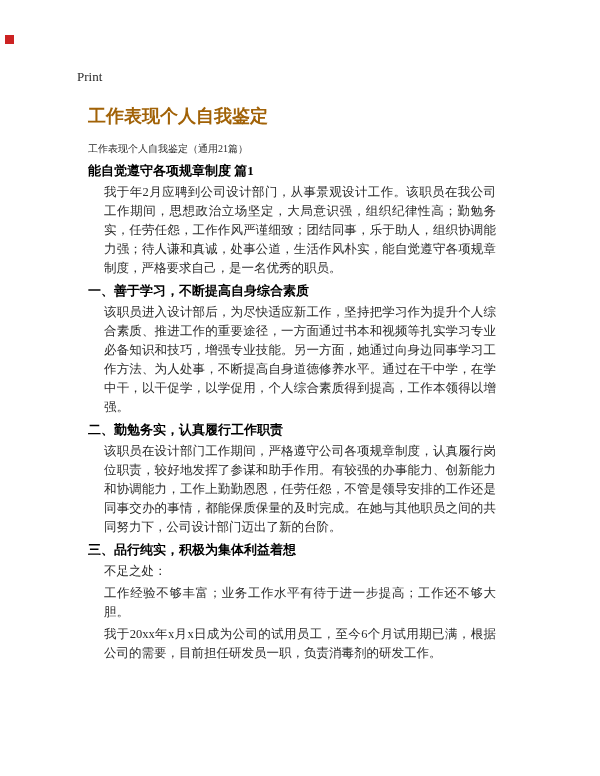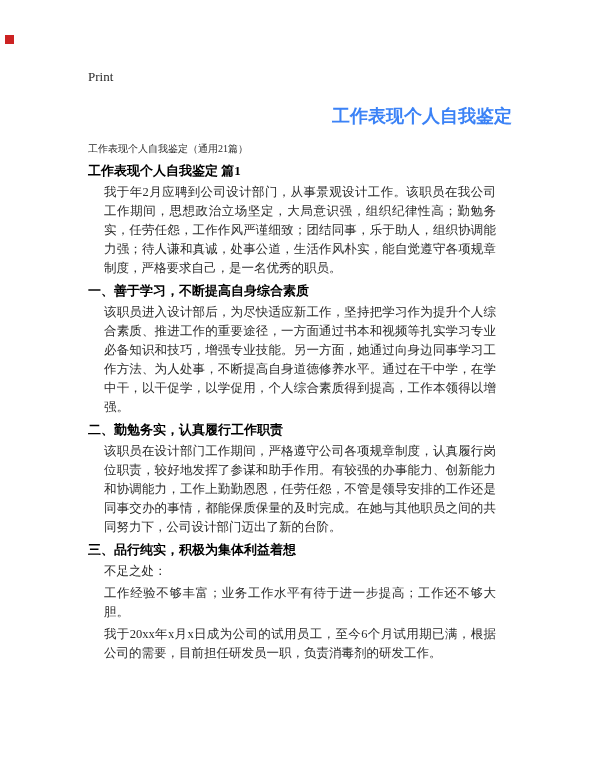--- a/index.html
+++ b/index.html
@@ -12,37 +12,37 @@
     overflow: hidden;
   }
   .red-marker {
     position: absolute;
     left: 5px; top: 35px;
     width: 9px; height: 9px;
     background: #cc2222;
   }
   .print-link {
     position: absolute;
-    left: 88px; top: 69px;
+    left: 77px; top: 69px;
     font-size: 13px;
     line-height: 15px;
     color: #2b2b2b;
     cursor: pointer;
   }
   .content {
     position: absolute;
     left: 88px; top: 96px;
     width: 424px;
   }
   .doc-title {
     font-size: 18px;
     line-height: 24px;
     font-weight: 700;
-    text-align: right;
-    color: #3b82f6;
+    text-align: left;
+    color: #a16207;
     margin: 8px 0 11px 0;
   }
   .subtitle {
     font-size: 10px;
     line-height: 19px;
     margin: 0 0 3px 0;
   }
   .h {
     font-size: 13px;
     line-height: 19px;
@@ -61,21 +61,21 @@
 <body>
 
 <div class="red-marker"></div>
 
 <div class="print-link">Print</div>
 
 <div class="content">
   <h1 class="doc-title">工作表现个人自我鉴定</h1>
   <p class="subtitle">工作表现个人自我鉴定（通用21篇）</p>
 
-  <h2 class="h">工作表现个人自我鉴定 篇1</h2>
+  <h2 class="h">能自觉遵守各项规章制度 篇1</h2>
   <p class="p">我于年2月应聘到公司设计部门，从事景观设计工作。该职员在我公司工作期间，思想政治立场坚定，大局意识强，组织纪律性高；勤勉务实，任劳任怨，工作作风严谨细致；团结同事，乐于助人，组织协调能力强；待人谦和真诚，处事公道，生活作风朴实，能自觉遵守各项规章制度，严格要求自己，是一名优秀的职员。</p>
 
   <h2 class="h">一、善于学习，不断提高自身综合素质</h2>
   <p class="p">该职员进入设计部后，为尽快适应新工作，坚持把学习作为提升个人综合素质、推进工作的重要途径，一方面通过书本和视频等扎实学习专业必备知识和技巧，增强专业技能。另一方面，她通过向身边同事学习工作方法、为人处事，不断提高自身道德修养水平。通过在干中学，在学中干，以干促学，以学促用，个人综合素质得到提高，工作本领得以增强。</p>
 
   <h2 class="h">二、勤勉务实，认真履行工作职责</h2>
   <p class="p">该职员在设计部门工作期间，严格遵守公司各项规章制度，认真履行岗位职责，较好地发挥了参谋和助手作用。有较强的办事能力、创新能力和协调能力，工作上勤勤恩恩，任劳任怨，不管是领导安排的工作还是同事交办的事情，都能保质保量的及时完成。在她与其他职员之间的共同努力下，公司设计部门迈出了新的台阶。</p>
 
   <h2 class="h">三、品行纯实，积极为集体利益着想</h2>
 

